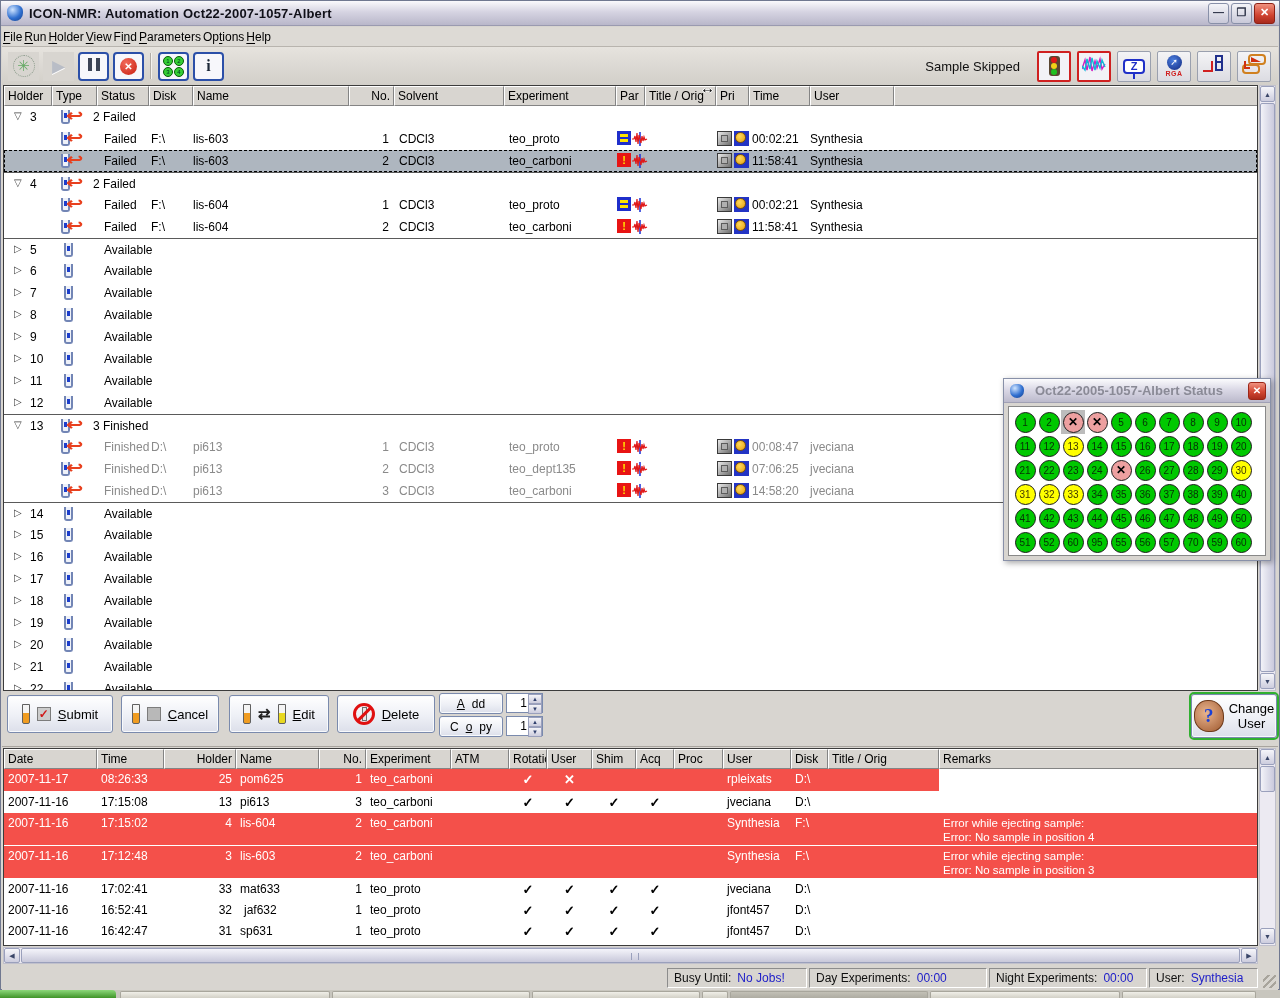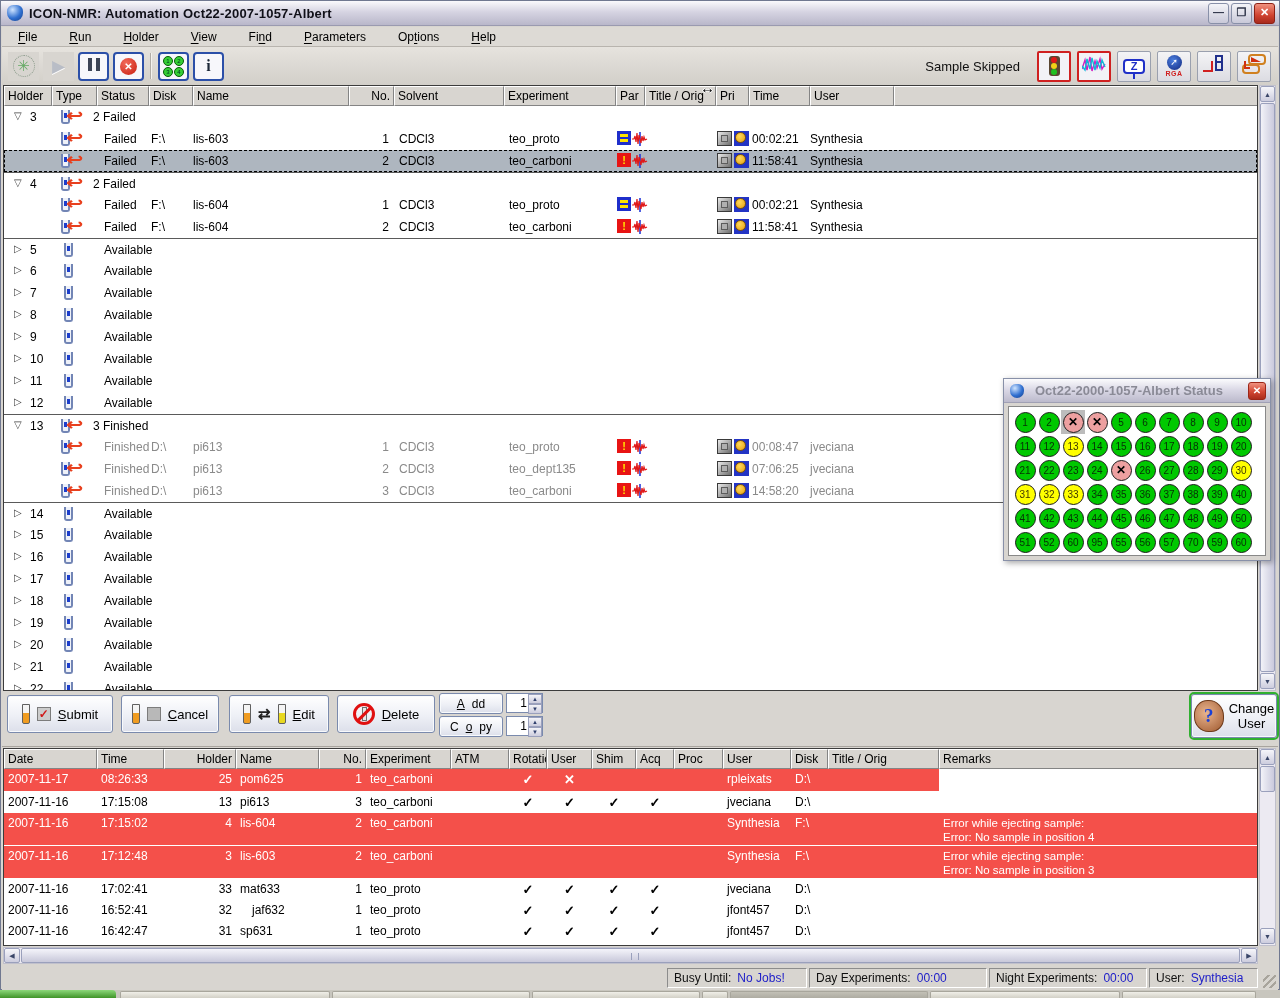--- a/index.html
+++ b/index.html
@@ -12,21 +12,21 @@
     background:linear-gradient(#fafafc, #d6d4e2 45%, #b9b7ca); display:flex; align-items:center; padding:0 4px; border-bottom:1px solid #9a9ab0;}
   .app-ico { width:16px; height:16px; border-radius:40% 40% 50% 50%; margin:0 6px 0 2px;
     background:radial-gradient(circle at 35% 30%, #cfe4ff, #2f6fd0 55%, #123b86); }
   .title-text { font-size:13px; font-weight:bold; color:#101018; letter-spacing:.2px; }
   .winbtns { margin-left:auto; display:flex; gap:2px; }
   .winbtn { width:21px; height:21px; border:1px solid #8890a8; border-radius:3px; font-size:11px; line-height:17px; text-align:center;
     background:linear-gradient(#f4f4f8,#c9c9d9); color:#30364a; font-weight:bold; }
   .winbtn.close { background:linear-gradient(#f0907e,#cf4230 60%,#a82a1c); color:#fff; border-color:#8c2014; }
 
   .menubar { position:absolute; left:1px; top:26px; right:1px; height:20px; background:#dddad5; display:flex; align-items:center; font-size:12px; border-bottom:1px solid #b8b4ae;}
-  .menu-item { padding:2px 16px; color:#000; }
+  .menu-item { padding:2px 1px; color:#000; }
   .menu-item u { text-underline-offset:2px; }
 
   
   .toolbar { position:absolute; left:1px; top:46px; right:1px; height:38px; background:linear-gradient(#e6e3de,#d2cfc9); display:flex; align-items:center; padding:0 4px; }
   .tbtn { width:31px; height:29px; margin:0 2px; display:flex; align-items:center; justify-content:center; background:transparent; border:1px solid transparent; }
   .tbtn.flat { background:#d8d5d0; }
   .tbtn.blue { border:2px solid #2b4fa8; border-radius:4px; background:#f7f7fb; }
   .tbtn.red  { border:2px solid #cf2020; border-radius:2px; background:#f2f2f6; width:34px; height:31px;}
   .tbtn.grey { border:1px solid #9aa0ae; border-radius:2px; background:linear-gradient(#f4f4f6,#dcdce2); width:34px; height:31px;}
   .tsep { width:2px; height:26px; margin:0 4px; border-left:1px solid #b0aca6; border-right:1px solid #f4f2ee; }
@@ -771,21 +771,21 @@
           <span class="hcell c" style="left:670px;width:49px"></span>
           <span class="hcell " style="left:719px;width:68px">jveciana</span>
           <span class="hcell " style="left:787px;width:37px">D:\</span>
           <span class="hcell " style="left:824px;width:111px"></span>
           <span class="hcell " style="left:935px;width:320px"></span>
         </div>
         <div class="hrow" style="height:21px">
           <span class="hcell " style="left:0px;width:93px">2007-11-16</span>
           <span class="hcell " style="left:93px;width:67px">16:52:41</span>
           <span class="hcell r" style="left:160px;width:72px">32</span>
-          <span class="hcell " style="left:244px;width:83px">jaf632</span>
+          <span class="hcell " style="left:236px;width:83px">jaf632</span>
           <span class="hcell r" style="left:315px;width:47px">1</span>
           <span class="hcell " style="left:362px;width:85px">teo_proto</span>
           <span class="hcell c" style="left:447px;width:58px"></span>
           <span class="hcell c" style="left:505px;width:38px"><span class="mark">✓</span></span>
           <span class="hcell c" style="left:543px;width:45px"><span class="mark">✓</span></span>
           <span class="hcell c" style="left:588px;width:44px"><span class="mark">✓</span></span>
           <span class="hcell c" style="left:632px;width:38px"><span class="mark">✓</span></span>
           <span class="hcell c" style="left:670px;width:49px"></span>
           <span class="hcell " style="left:719px;width:68px">jfont457</span>
           <span class="hcell " style="left:787px;width:37px">D:\</span>
@@ -871,21 +871,21 @@
       <span class="tb-seg" style="left:532px;width:168px"></span>
       <span class="tb-seg" style="left:702px;width:26px"></span>
       <span class="tb-seg active" style="left:730px;width:198px"></span>
       <span class="tb-seg" style="left:930px;width:190px"></span>
       <span class="tb-seg" style="left:1122px;width:134px"></span>
     </div>
 
   <div class="popup">
     <div class="ptitle">
       <span class="app-ico" style="width:14px;height:14px;"></span>
-      <span class="ptext">Oct22-2000-1057-Albert Status</span>
+      <span class="ptext">Oct22-2005-1057-Albert Status</span>
       <span class="pclose">✕</span>
     </div>
     <div class="pbody">
       <div class="pgrid" id="pgrid">
           <span class="pcell">
     <span class="pc g">1</span>
           </span>
           <span class="pcell">
     <span class="pc g">2</span>
           </span>

